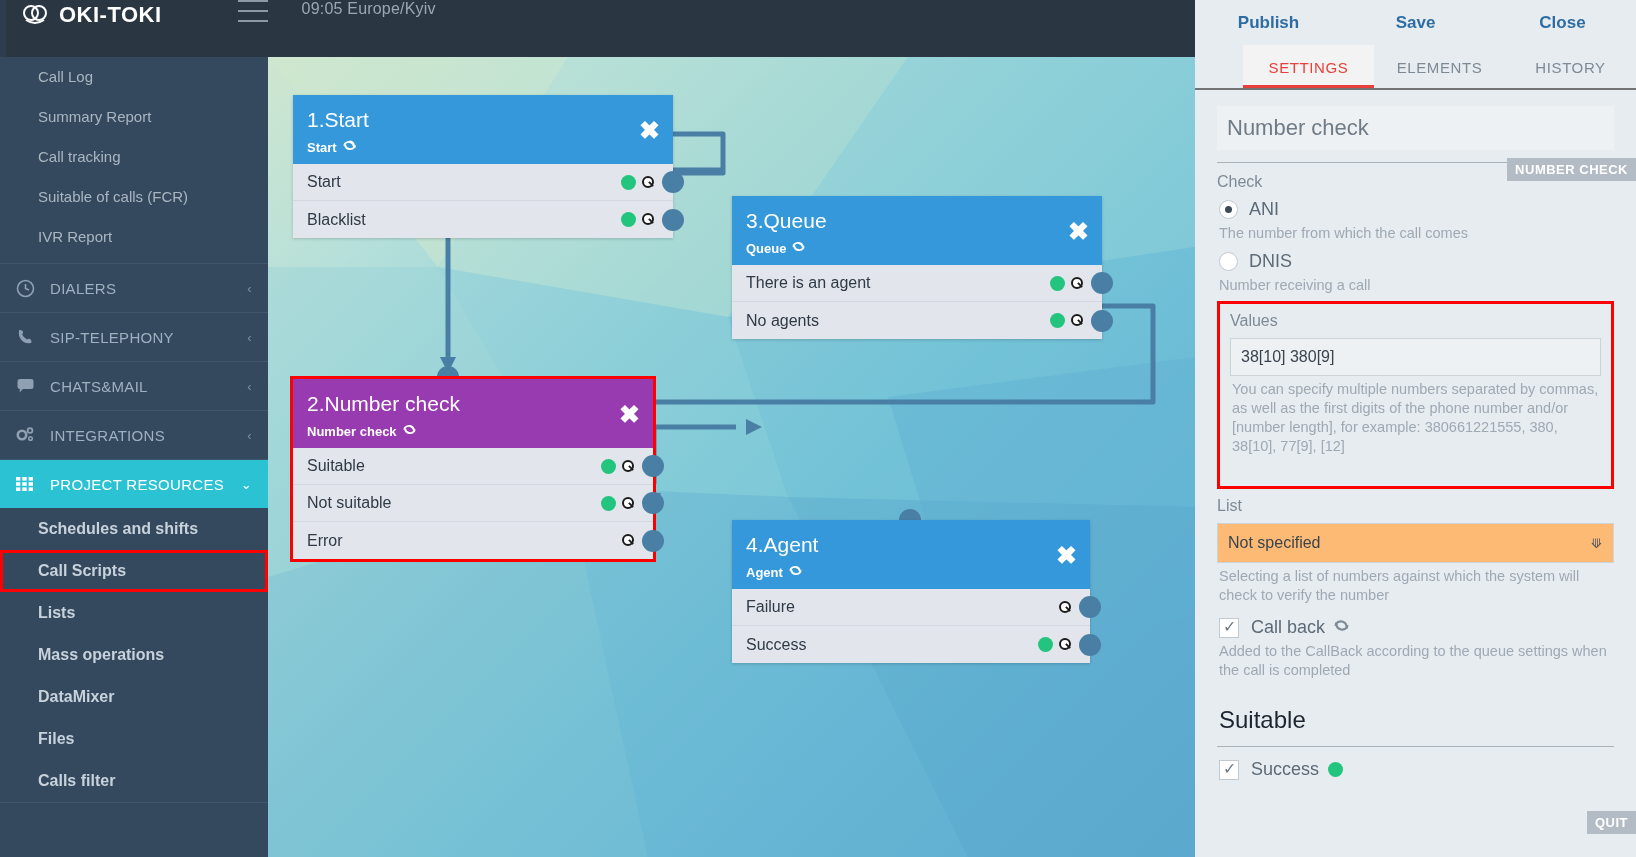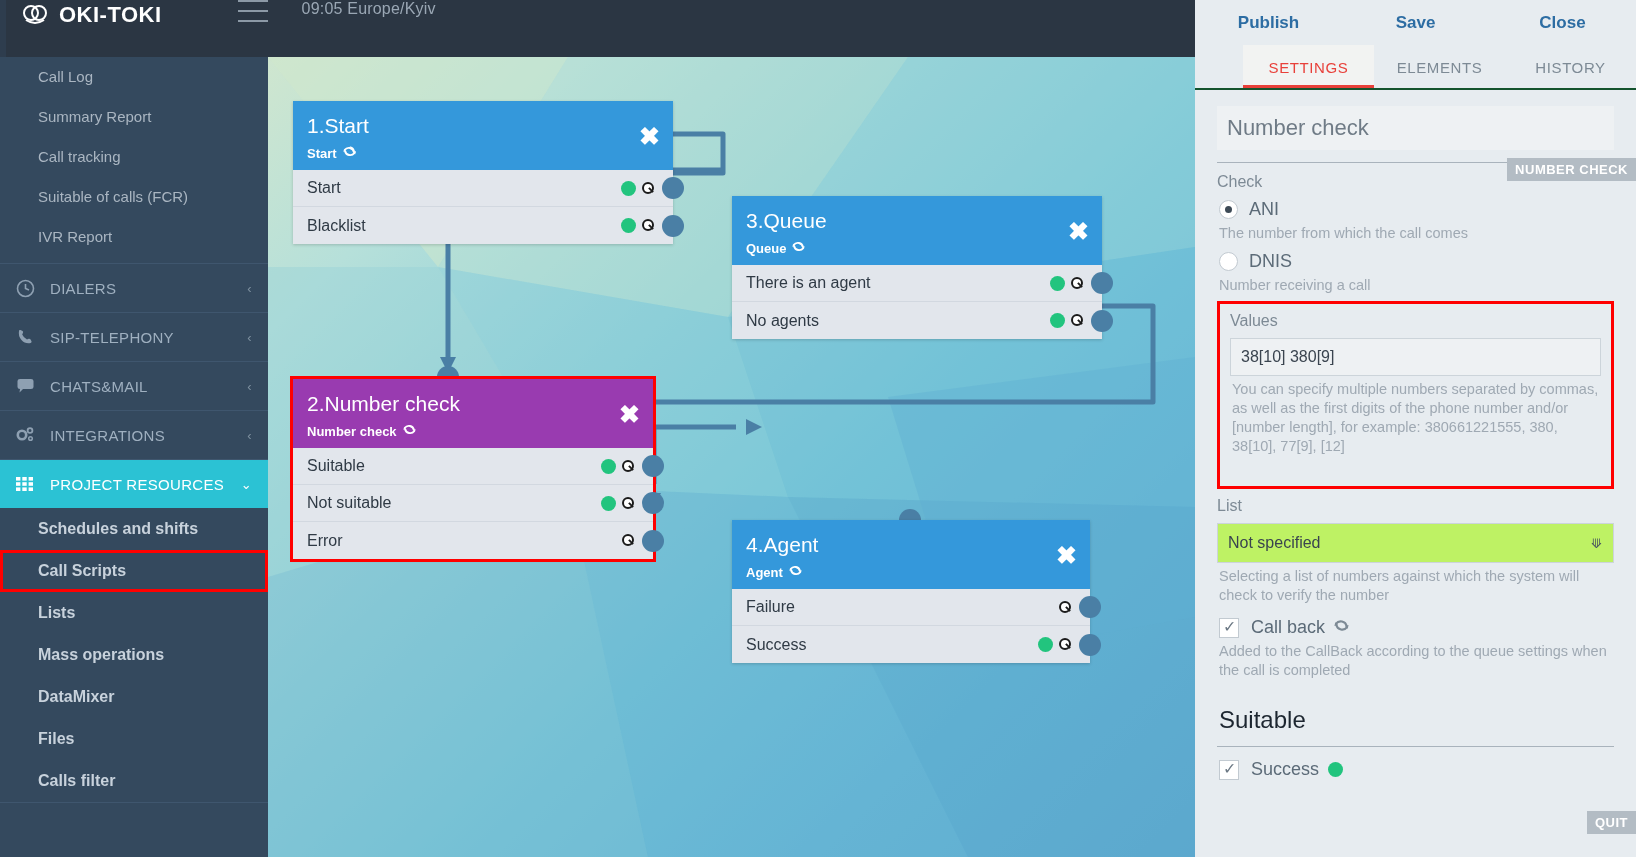--- a/index.html
+++ b/index.html
@@ -98,21 +98,21 @@
   }
   .node.highlight { outline: 3px solid #ff0000; outline-offset: 0; }
 
   
   .panel {
     position: absolute; left: 1195px; top: 0; width: 441px; height: 857px;
     background: #e7ecf0; overflow: hidden;
   }
   .panel-actions { display: flex; height: 45px; align-items: center; }
   .panel-action { flex: 1; text-align: center; color: #2d6da3; font-size: 17px; cursor: pointer; font-weight: bold; }
-  .panel-tabs { display: flex; height: 45px; border-bottom: 2px solid #14532d; padding-left: 48px; }
+  .panel-tabs { display: flex; height: 45px; border-bottom: 2px solid #737373; padding-left: 48px; }
   .panel-tab {
     flex: 1; text-align: center; font-size: 15px; color: #7d8a95;
     letter-spacing: .6px; line-height: 45px; cursor: pointer;
   }
   .panel-tab.active { color: #e8403a; background: #f2f3f2; border-bottom: 3px solid #e8403a; }
   .panel-body { padding: 16px 22px 0 22px; position: relative; }
   .title-input {
     width: 100%; background: #eef1f3; border: none; outline: none;
     font-size: 22px; color: #6f7b86; padding: 9px 10px;
     font-family: "Liberation Sans", sans-serif;
@@ -138,21 +138,21 @@
   .hint { color: #9fa9b3; font-size: 14.5px; line-height: 19px; margin: 4px 0 6px 2px; }
   .redbox { border: 3px solid #ff0000; padding: 8px 10px 24px 10px; margin: 6px 0 8px 0; }
   .redbox .flabel { margin-top: 0; }
   .text-input {
     width: 100%; background: #eef1f3; border: 1px solid #ccd4da;
     padding: 9px 10px; font-size: 16px; color: #3a444f; outline: none;
     font-family: "Liberation Sans", sans-serif;
   }
   .select-wrap { position: relative; }
   .select-box {
-    width: 100%; background: #bef264; border: 1px solid #ccd4da;
+    width: 100%; background: #fdba74; border: 1px solid #ccd4da;
     padding: 10px 32px 10px 10px; font-size: 16px; color: #3a444f;
     appearance: none; outline: none; font-family: "Liberation Sans", sans-serif;
   }
   .select-chev {
     position: absolute; right: 12px; top: 50%; transform: translateY(-50%);
     color: #4a5660; font-size: 13px; pointer-events: none;
   }
   .cb-row { display: flex; align-items: center; gap: 12px; margin: 12px 0 4px 2px; }
   .cb {
     width: 20px; height: 20px; background: #fff; border: 1px solid #c2cad1;
@@ -304,21 +304,21 @@
 
       <path d="M188 300 L172 300 L180 316 Z" fill="#4a7fa5"></path>
       <path d="M478 362 L478 378 L494 370 Z" fill="#4a7fa5"></path>
       <path d="M377 436 L393 436 L385 452 Z" fill="#4a7fa5"></path>
 
       <circle cx="180" cy="320" r="11" fill="#4a7fa5"></circle>
       <circle cx="475" cy="217" r="11" fill="#4a7fa5"></circle>
       <circle cx="642" cy="463" r="11" fill="#4a7fa5"></circle>
     </svg>
 
-    <div class="node" style="left:25px; top:44px; width:380px;">
+    <div class="node" style="left:25px; top:38px; width:380px;">
       <div class="node-head blue">
         <div class="node-title">1.Start</div>
         <div class="node-sub">
           <span>Start</span>
           <span>
             <svg width="13" height="13" viewBox="0 0 14 14">
                 <path d="M7 1.4 A5.6 5.6 0 0 1 12.6 7 L10.7 7 L13 10.2 L14 7 L12.6 7" fill="#fff"></path>
                 <path d="M12.2 8.6 A5.6 5.6 0 0 1 2.2 6.4" fill="none" stroke="#fff" stroke-width="2"></path>
                 <path d="M1.2 4 L0.4 7.4 L3.8 6.6 Z" fill="#fff"></path>
                 <path d="M1.8 5.4 A5.6 5.6 0 0 1 11.8 7.6" fill="none" stroke="#fff" stroke-width="2"></path>

